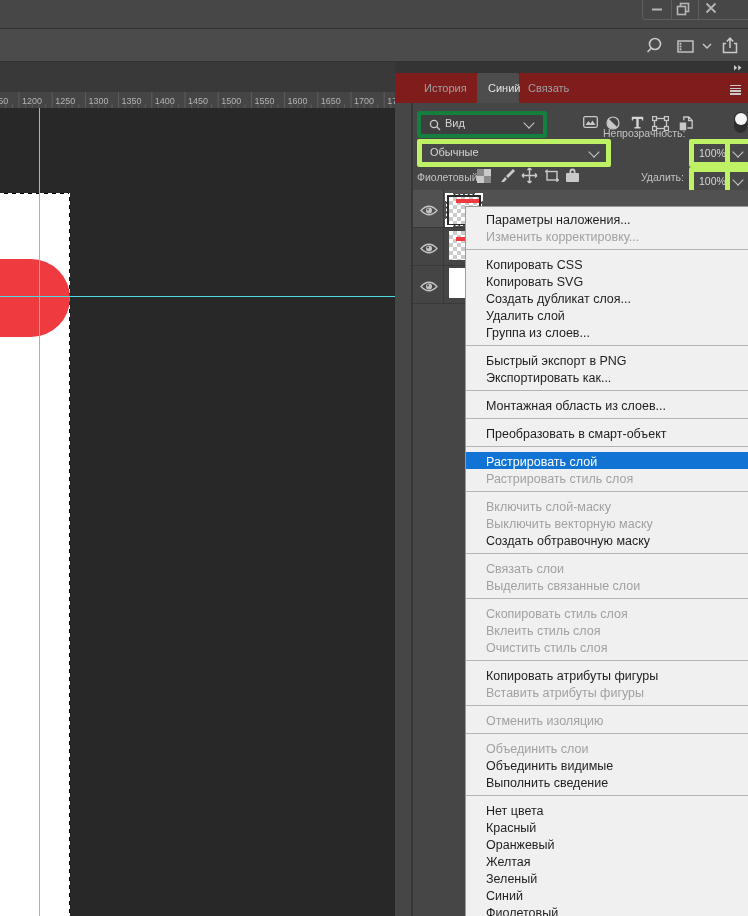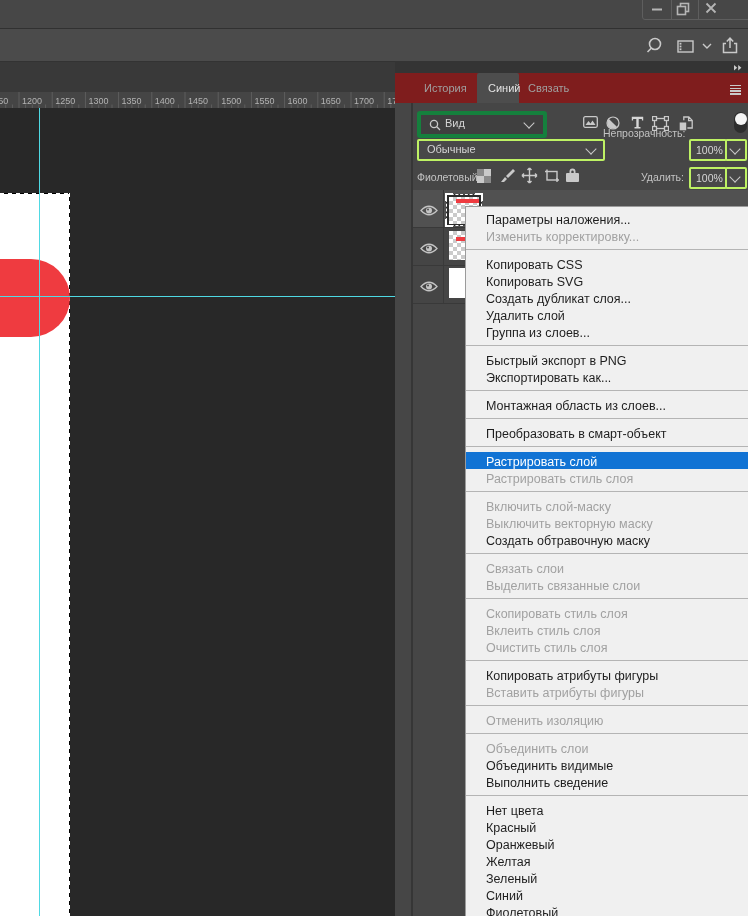--- a/index.html
+++ b/index.html
@@ -46,21 +46,21 @@
 
 
 .hdr{position:absolute;left:0;width:335px;background:#464646}
 #viddd{position:absolute;left:4px;top:50px;width:122px;height:19px;background:#3f3f3f;
   border:4px solid #15803d;border-radius:3px;color:#d4d4d4;font-size:11px}
 .ffi{position:absolute;top:55px}
 #toggle{position:absolute;left:321px;top:51px;width:13px;height:21px;
   background:#2e2e2e;border-radius:7px}
 #toggle:before{content:"";position:absolute;left:0.5px;top:0.5px;width:12px;height:12px;
   border-radius:50%;background:#f5f5f5}
-.ddbox{position:absolute;background:#484848;border:2px solid #bef264;border-radius:2px;
+.ddbox{position:absolute;background:#484848;border:5px solid #bef264;border-radius:2px;
   color:#d6d6d6;font-size:11px}
 .lbl{position:absolute;color:#c3c3c3;font-size:10.5px}
 .chev{display:inline-block;width:7px;height:7px;border-right:1.4px solid #c9c9c9;
   border-bottom:1.4px solid #c9c9c9;transform:rotate(45deg)}
 
 
 .lrow{position:absolute;left:0;width:335px;height:37px;background:#454545;
   border-bottom:1px solid #393939}
 .eyecell{position:absolute;left:0;top:0;width:30px;height:37px;border-right:1px solid #3a3a3a}
 .checker{background:

